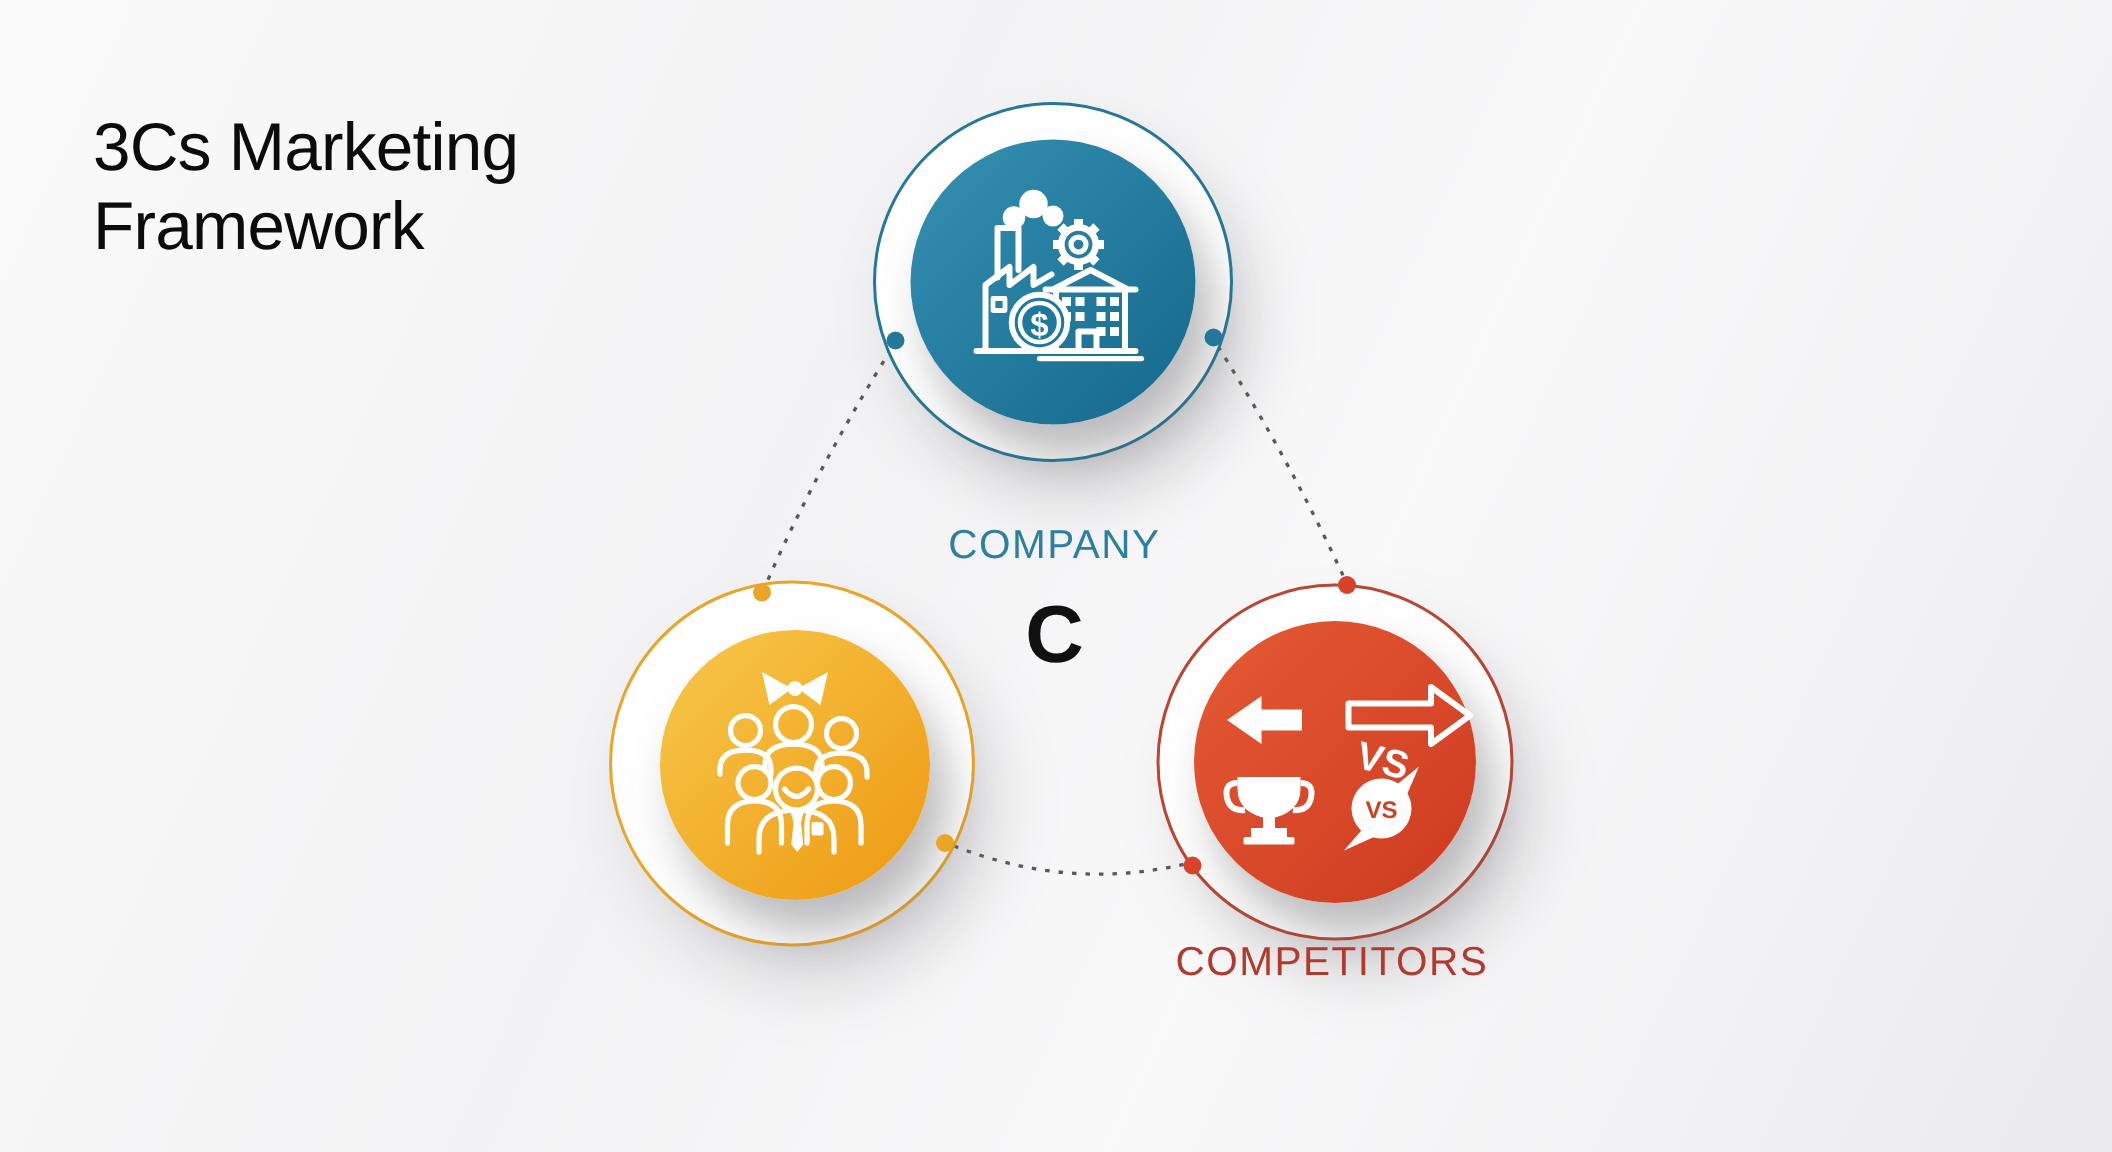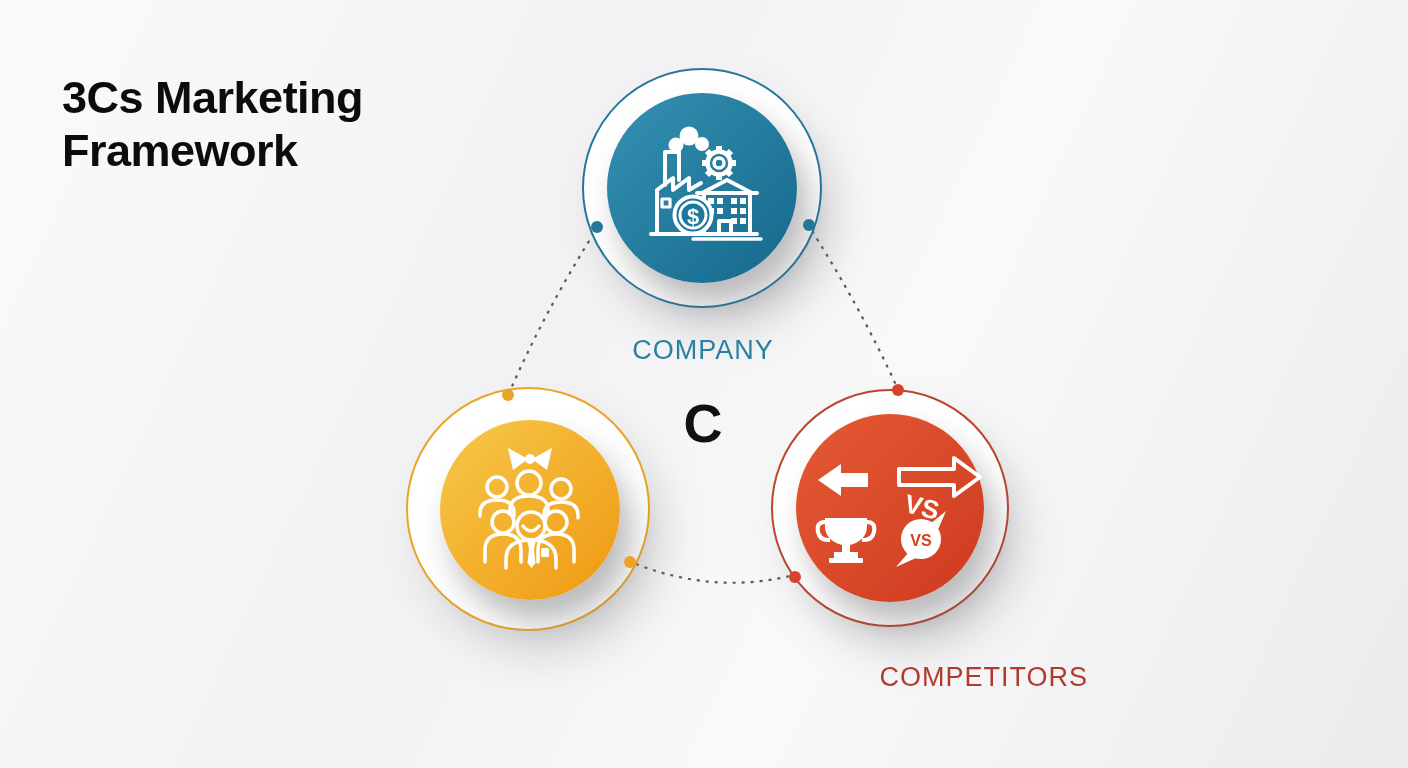--- a/index.html
+++ b/index.html
@@ -14,21 +14,21 @@
     height: 768px;
     background: linear-gradient(115deg, #fafafa 0%, #f2f2f4 38%, #f9f9fa 62%, #ebebee 100%);
     overflow: hidden;
   }
   .title {
     position: absolute;
     left: 62px;
     top: 72px;
     font-size: 45px;
     line-height: 1.17;
-    font-weight: 700;
+    font-weight: 400;
     letter-spacing: -0.5px;
     color: var(--title, #0c0c0c);
     white-space: pre-line;
   }
   .connectors {
     position: absolute;
     inset: 0;
     pointer-events: none;
   }
   .connector {
@@ -66,23 +66,23 @@
   }
   .disc svg { position: absolute; inset: 0; }
   .node-label {
     position: absolute;
     width: 400px;
     text-align: center;
     font-size: 27px;
     font-weight: 400;
     letter-spacing: 1px;
   }
-  .node-label.company     { left: 503px; top: 335px; color: var(--company-label, #2b80a2); }
+  .node-label.company     { left: 503px; top: 348px; color: var(--company-label, #2b80a2); }
   .node-label.customers   { left: 330px; top: 662px; color: var(--customers-label, #d99b2e); }
-  .node-label.competitors { left: 688px; top: 662px; color: var(--competitors-label, #b13a2d); text-align: right; }
+  .node-label.competitors { left: 688px; top: 626px; color: var(--competitors-label, #b13a2d); }
   .center-letter {
     position: absolute;
     left: 653px; top: 392px;
     width: 100px;
     text-align: center;
     font-size: 54px;
     font-weight: 700;
     color: var(--center-letter, #111111);
   }
   .dot {

